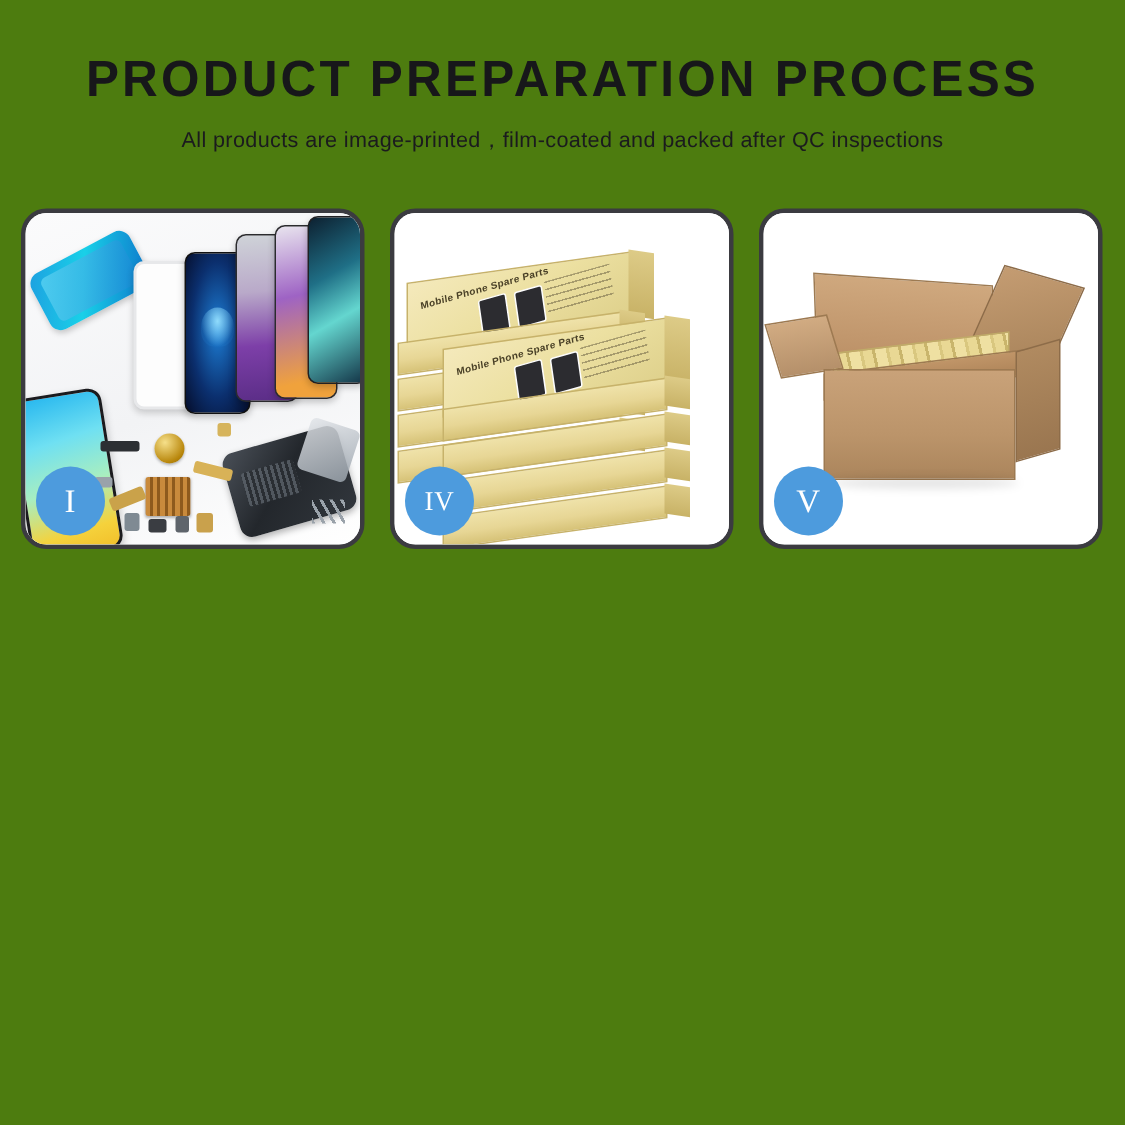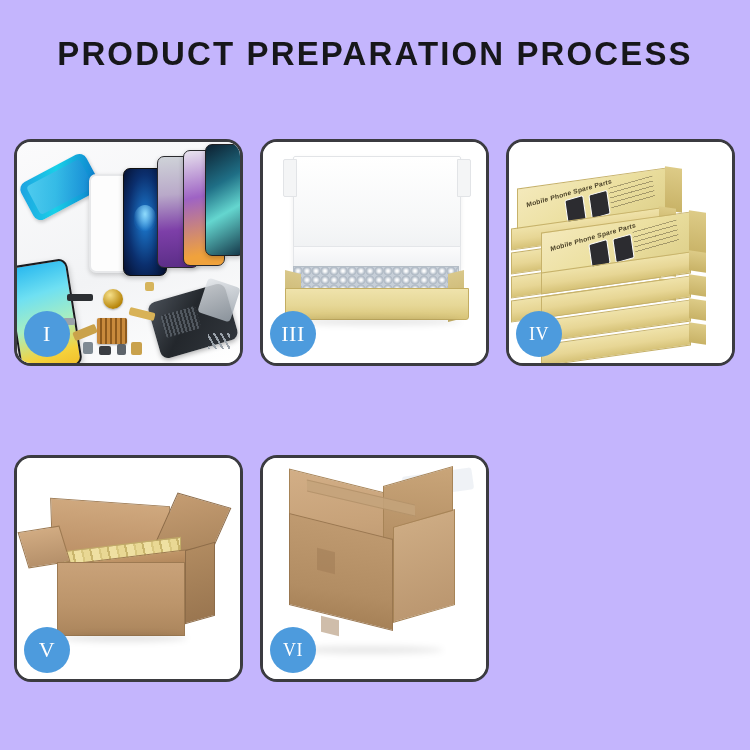--- a/index.html
+++ b/index.html
@@ -2,21 +2,21 @@
 <html><head>
 <meta charset="utf-8">
 <style>
   * { box-sizing: border-box; margin: 0; padding: 0; }
   html, body {
     width: 750px; height: 750px;
     background: #ffffff;
     font-family: "Liberation Sans", sans-serif;
     overflow: hidden;
   }
-  .page { position: relative; width: 750px; height: 750px; background: #c4b5fd; }
+  .page { position: relative; width: 750px; height: 750px; background: #4d7c0f; }
 
   
   .header { padding-top: 34px; text-align: center; }
   .title {
     font-size: 34px;
     font-weight: 700;
     letter-spacing: 2.2px;
     color: #17171a;
     font-family: "Liberation Sans Narrow", "Liberation Sans", sans-serif;
     transform: scaleX(0.97);
@@ -300,20 +300,21 @@
   .c6-shadow { position:absolute; left:30px; top:188px; width:150px; height:8px; background:rgba(0,0,0,.09); filter:blur(3px); border-radius:50%;}
   .c6-wrap { position:absolute; left:140px; top:14px; width:70px; height:22px; background:rgba(225,232,238,.55); transform:rotate(-8deg); border-radius:3px;}
 </style>
 </head>
 <body>
 
 <div class="page">
 
   <div class="header">
     <div class="title">PRODUCT PREPARATION PROCESS</div>
+    <div class="subtitle">All products are image-printed，film-coated and packed after QC inspections</div>
   </div>
 
   <div class="grid">
 
     <div class="panel">
       <div class="panel-art p1">
         <div class="scr s-a"></div>
         <div class="scr s-b"></div>
         <div class="scr s-c"></div>
         <div class="scr s-d"></div>
@@ -332,32 +333,20 @@
         <div class="tiny t4"></div>
         <div class="tiny t5"></div>
         <div class="tiny t6"></div>
         <div class="tool"></div>
         <div class="scw"></div>
       </div>
       <div class="badge">I</div>
     </div>
 
 
-    <div class="panel">
-      <div class="panel-art p3">
-        <div class="b3-lid"></div>
-        <div class="b3-foam"></div>
-        <div class="b3-fill"></div>
-        <div class="b3-left"></div>
-        <div class="b3-right"></div>
-        <div class="b3-front"></div>
-        <div class="b3-shadow"></div>
-      </div>
-      <div class="badge">III</div>
-    </div>
 
     <div class="panel">
       <div class="panel-art p4">
         <div class="stack">
 
           <div class="kbox-top" style="left:6px; top:16px;">
             <div class="side"></div>
             <div class="kb-label">Mobile Phone Spare Parts</div>
             <div class="kb-img" style="left:48px; top:16px;"></div>
             <div class="kb-img" style="left:72px; top:14px;"></div>
@@ -409,29 +398,15 @@
         <div class="c5-goods"></div>
         <div class="c5-flap-left"></div>
         <div class="c5-flap-front"></div>
         <div class="c5-side"></div>
         <div class="c5-body"></div>
         <div class="c5-shadow"></div>
       </div>
       <div class="badge">V</div>
     </div>
 
-    <div class="panel">
-      <div class="panel-art p6">
-        <div class="c6-wrap"></div>
-        <div class="c6-top"></div>
-        <div class="c6-top-r"></div>
-        <div class="c6-tape"></div>
-        <div class="c6-left"></div>
-        <div class="c6-right"></div>
-        <div class="c6-tab1"></div>
-        <div class="c6-tab2"></div>
-        <div class="c6-shadow"></div>
-      </div>
-      <div class="badge small">VI</div>
-    </div>
 
   </div>
 </div>
 
 </body></html>

